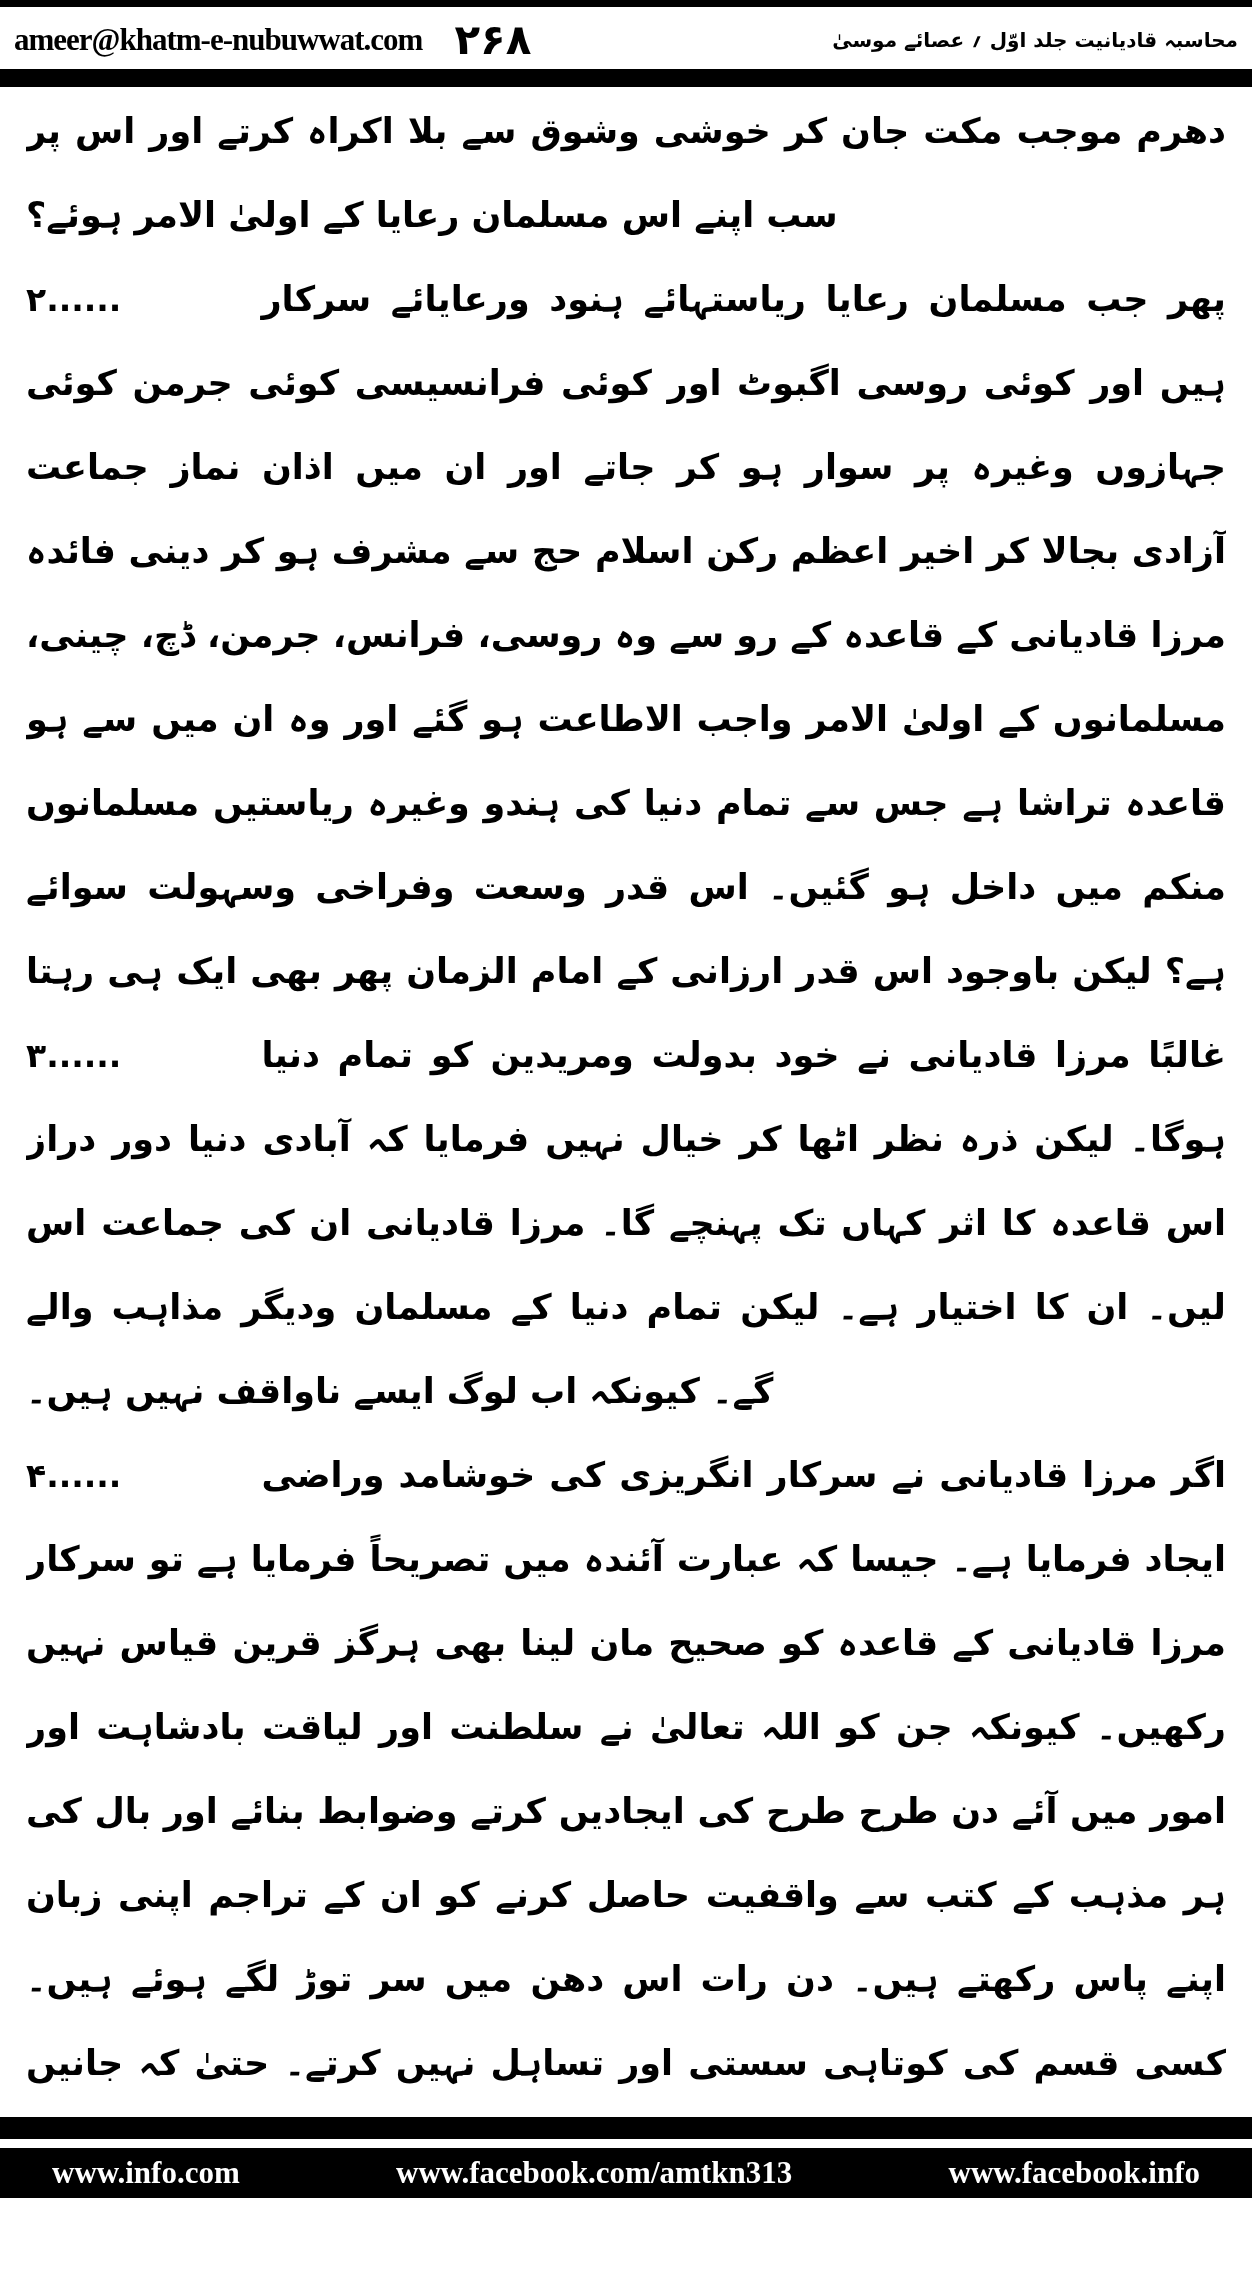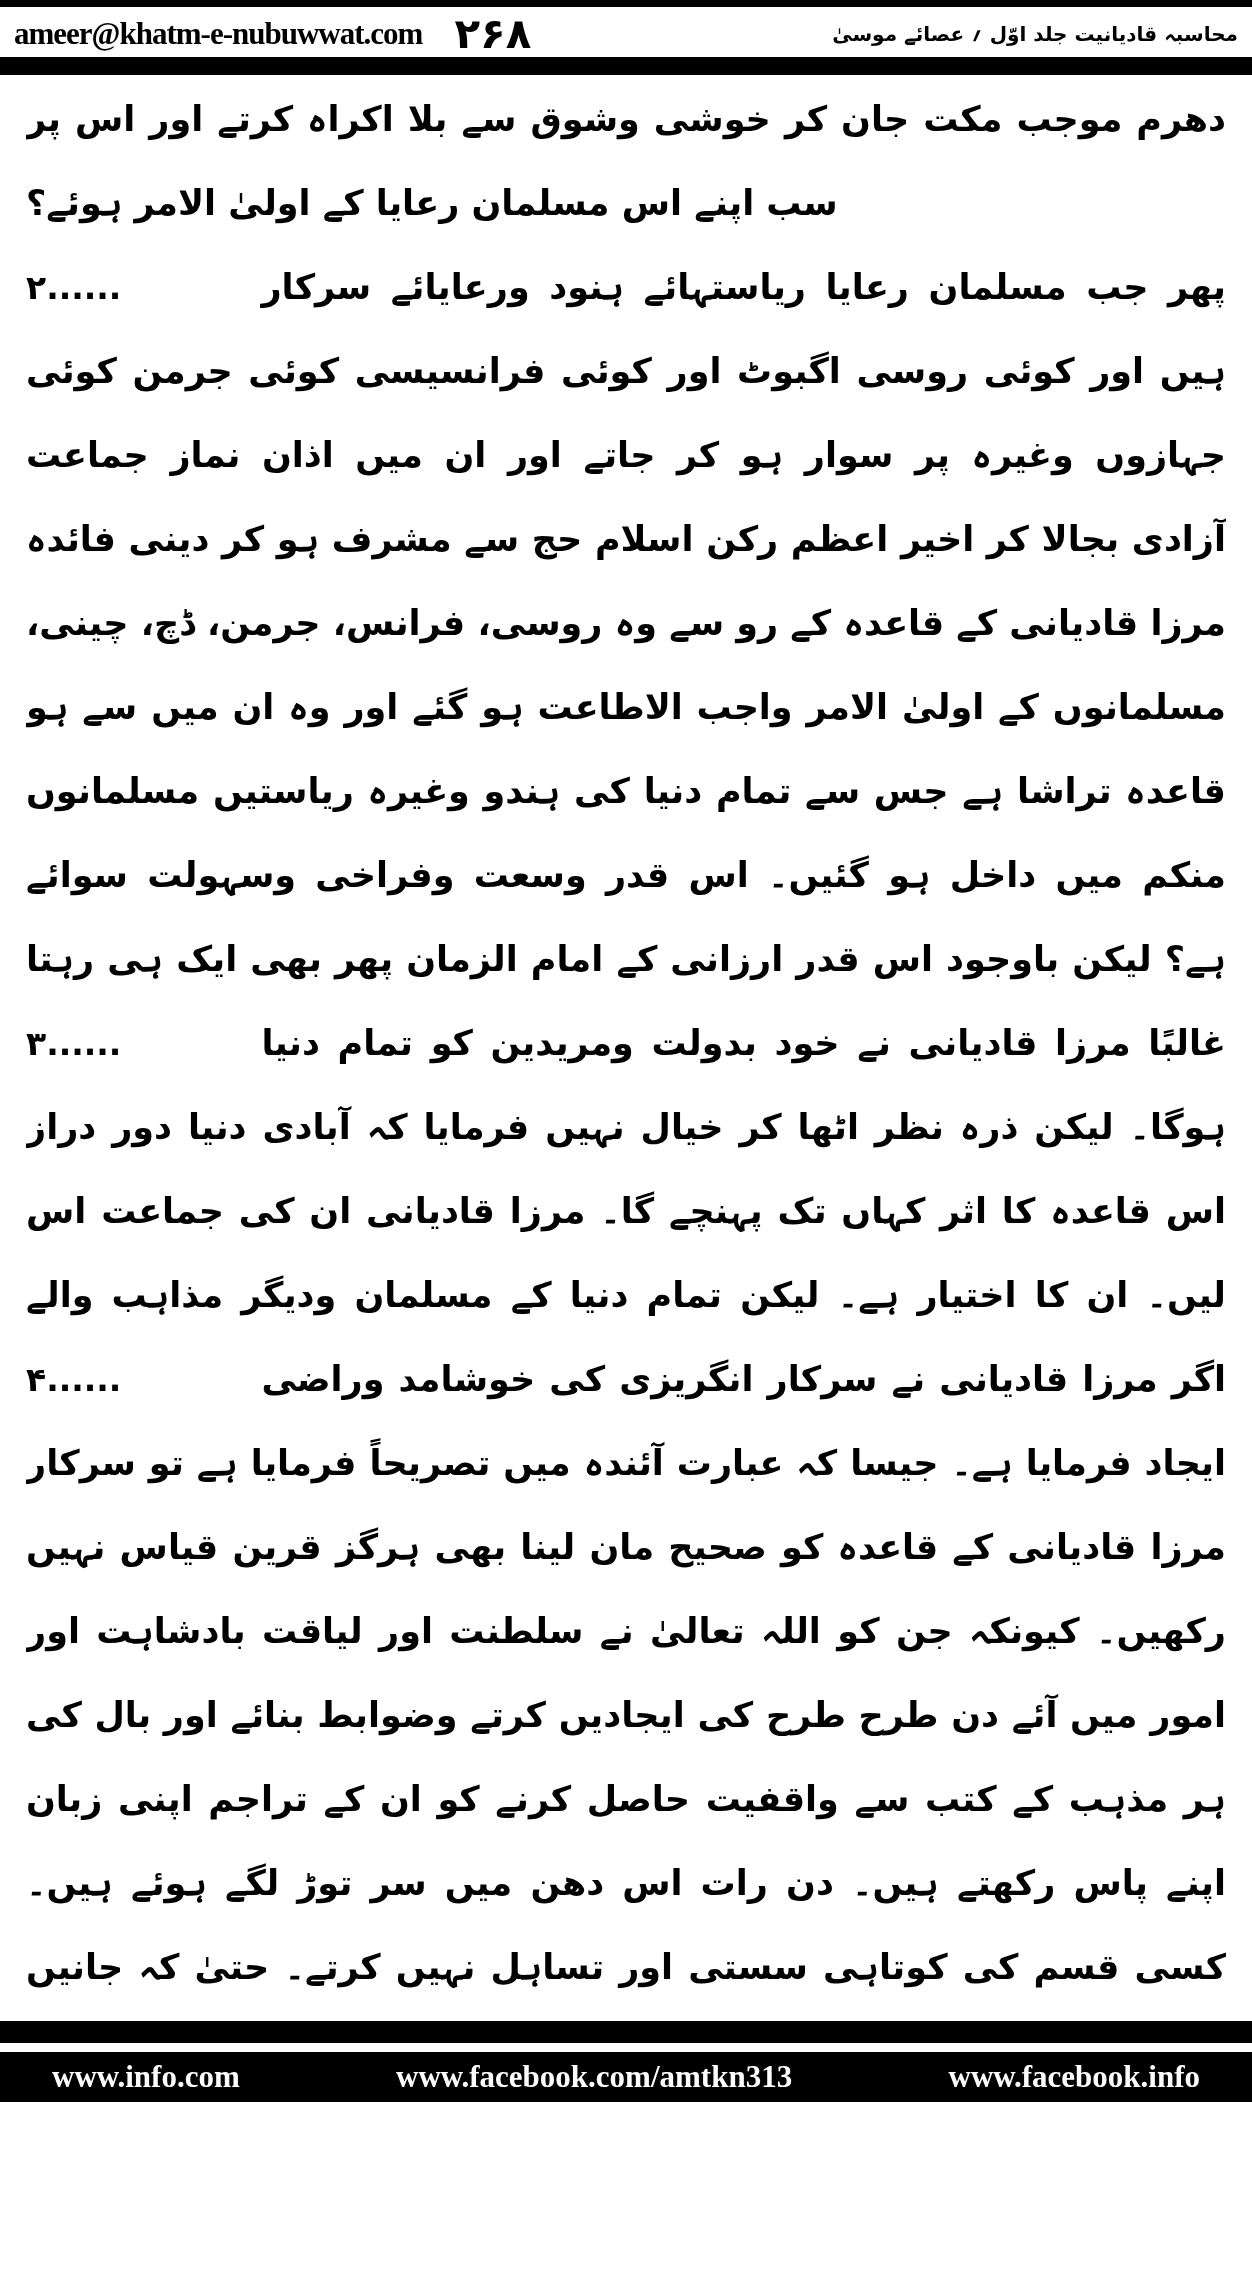--- a/index.html
+++ b/index.html
@@ -9,21 +9,21 @@
     font-family:"DejaVu Sans",sans-serif;
     position:relative;overflow:hidden;
     box-sizing:border-box;
   }
   *,*:before,*:after{box-sizing:border-box;}
 
   .top-rule{height:7px;background:#000;width:100%;}
 
   .header{
     display:flex;align-items:center;
-    height:50px;padding:4px 10px 0 14px;
+    height:62px;padding:4px 10px 0 14px;
   }
   .email{
     font-family:"Liberation Serif",serif;
     font-weight:bold;font-size:31px;letter-spacing:-1px;
     white-space:nowrap;
   }
   .page-num{
     font-size:42px;font-weight:bold;margin-left:32px;
     direction:rtl;line-height:1;
   }
@@ -92,20 +92,21 @@
     <div class="line full">قاعدہ تراشا ہے جس سے تمام دنیا کی ہندو وغیرہ ریاستیں مسلمانوں کے لئے اولیٰ الامر بن گئیں اور</div>
     <div class="line full">منکم میں داخل ہو گئیں۔ اس قدر وسعت وفراخی وسہولت سوائے مرزا قادیانی کے اور کون کر سکتا</div>
     <div class="line full">ہے؟ لیکن باوجود اس قدر ارزانی کے امام الزمان پھر بھی ایک ہی رہتا کہ خود بدولت کی وحدت</div>
     <div class="line item">
       <span class="txt">غالبًا مرزا قادیانی نے خود بدولت ومریدین کو تمام دنیا وجہاں سمجھ کر یہ قاعدہ وضع فرمایا</span>
       <span class="marker"><span>۳</span><span>......</span></span>
     </div>
     <div class="line full">ہوگا۔ لیکن ذرہ نظر اٹھا کر خیال نہیں فرمایا کہ آبادی دنیا دور دراز حصہ تک پہنچی ہوئی ہے اور ہمارے</div>
     <div class="line full">اس قاعدہ کا اثر کہاں تک پہنچے گا۔ مرزا قادیانی ان کی جماعت اس قاعدہ کو قبول کر کے مسلم مان</div>
     <div class="line full">لیں۔ ان کا اختیار ہے۔ لیکن تمام دنیا کے مسلمان ودیگر مذاہب والے اس کو ہرگز قبول نہ کریں</div>
+    <div class="line short">گے۔ کیونکہ اب لوگ ایسے ناواقف نہیں ہیں۔</div>
     <div class="line item">
       <span class="txt">اگر مرزا قادیانی نے سرکار انگریزی کی خوشامد وراضی کرنے کے خیال سے یہ قاعدہ</span>
       <span class="marker"><span>۴</span><span>......</span></span>
     </div>
     <div class="line full">ایجاد فرمایا ہے۔ جیسا کہ عبارت آئندہ میں تصریحاً فرمایا ہے تو سرکار کا اس سے خوش ہونا اور</div>
     <div class="line full">مرزا قادیانی کے قاعدہ کو صحیح مان لینا بھی ہرگز قرین قیاس نہیں ہے۔ اس خام خیال کو دل سے دور</div>
     <div class="line full">رکھیں۔ کیونکہ جن کو اللہ تعالیٰ نے سلطنت اور لیاقت بادشاہت اور فرمانروائی عطاء فرمائی ہے اور جو</div>
     <div class="line full">امور میں آئے دن طرح طرح کی ایجادیں کرتے وضوابط بنائے اور بال کی کھال اتارتے ہیں۔</div>
     <div class="line full">ہر مذہب کے کتب سے واقفیت حاصل کرنے کو ان کے تراجم اپنی زبان میں کرتے کراتے اور</div>
     <div class="line full">اپنے پاس رکھتے ہیں۔ دن رات اس دھن میں سر توڑ لگے ہوئے ہیں۔ علوم اور معلومات کے لئے</div>

